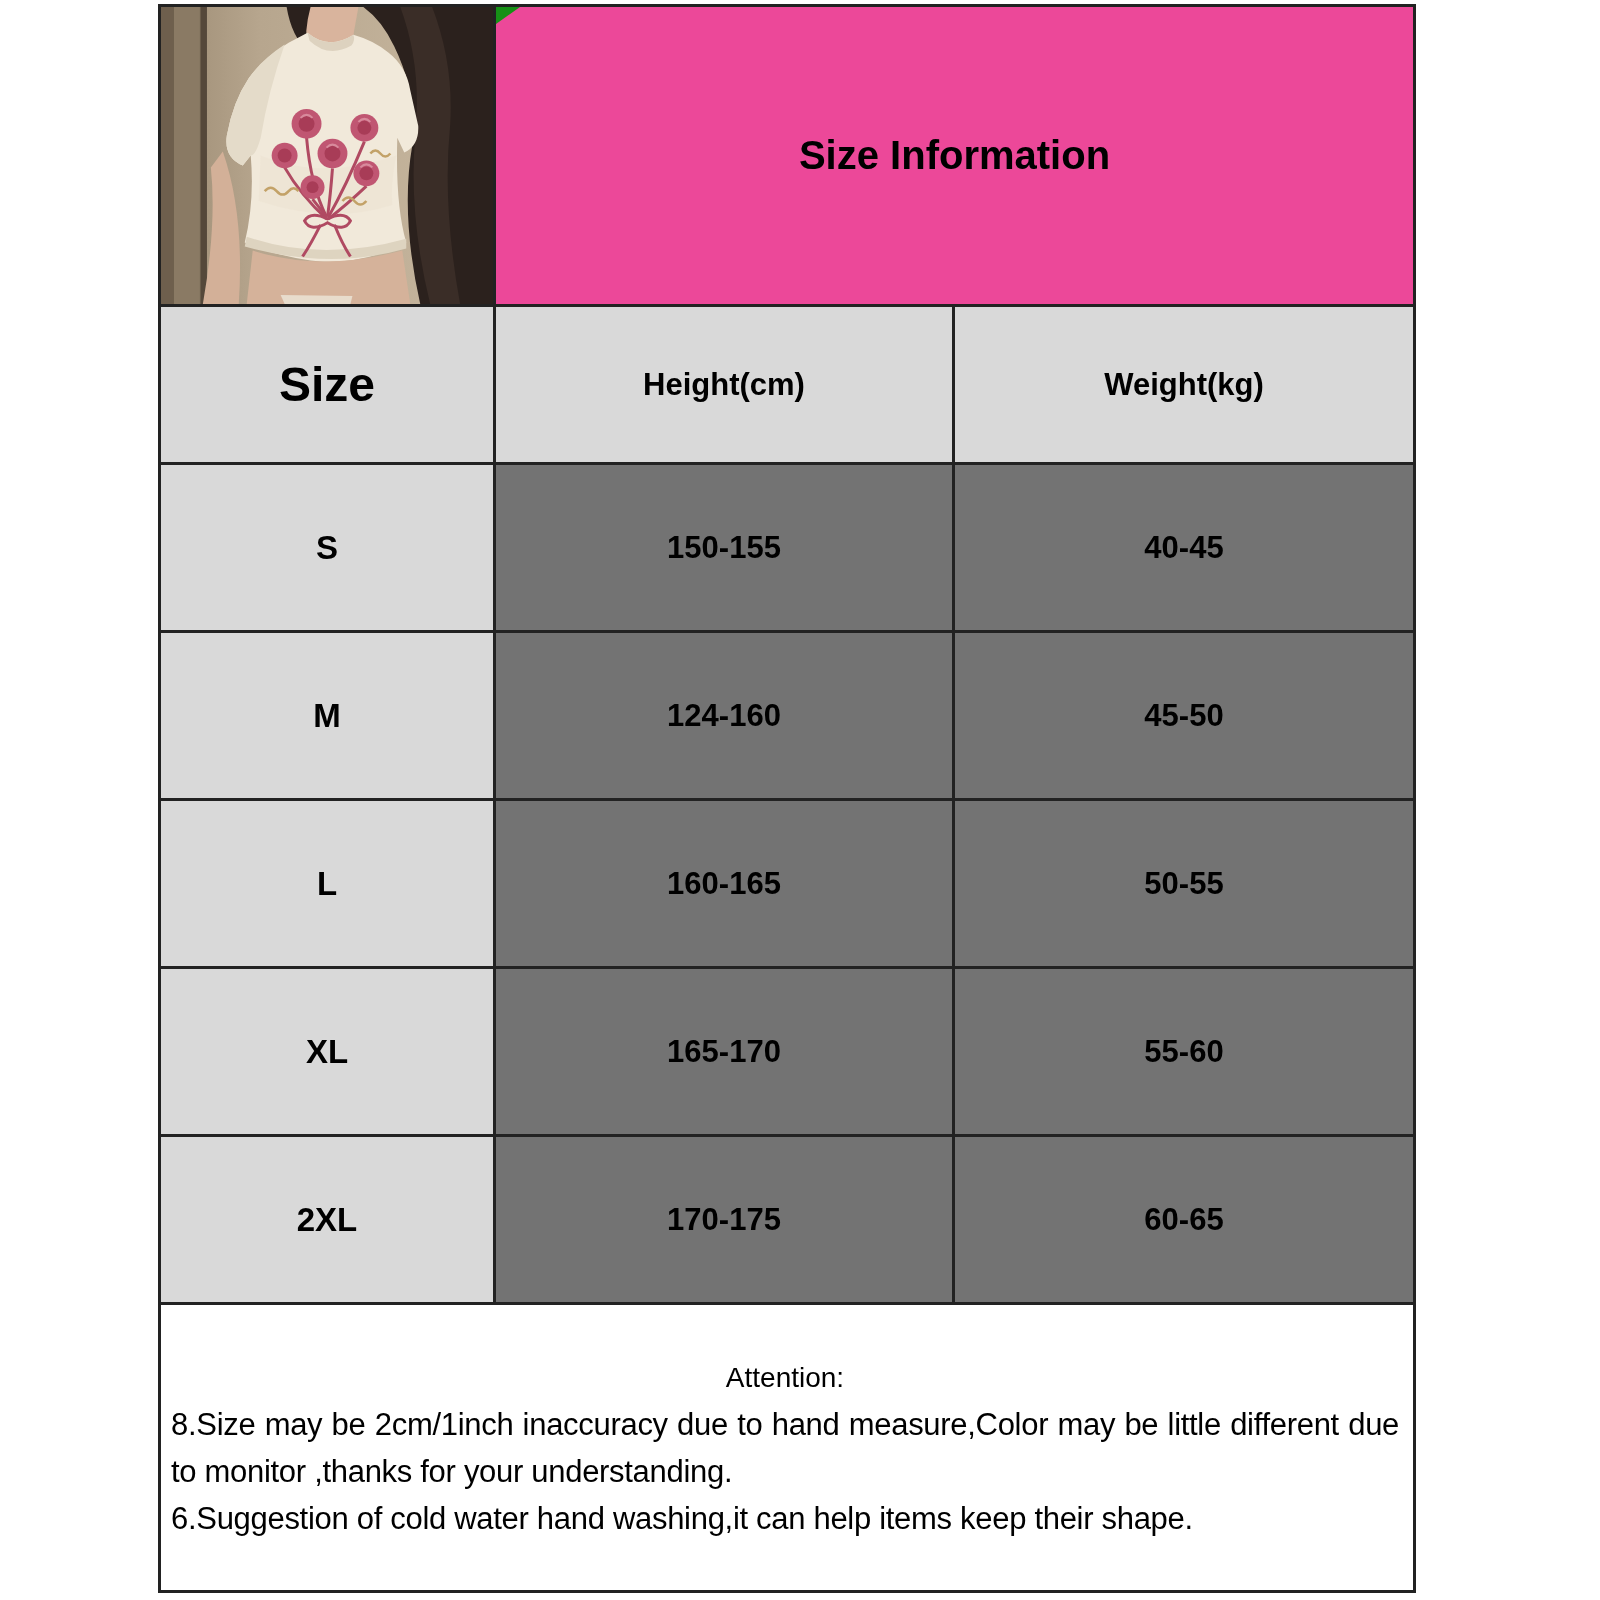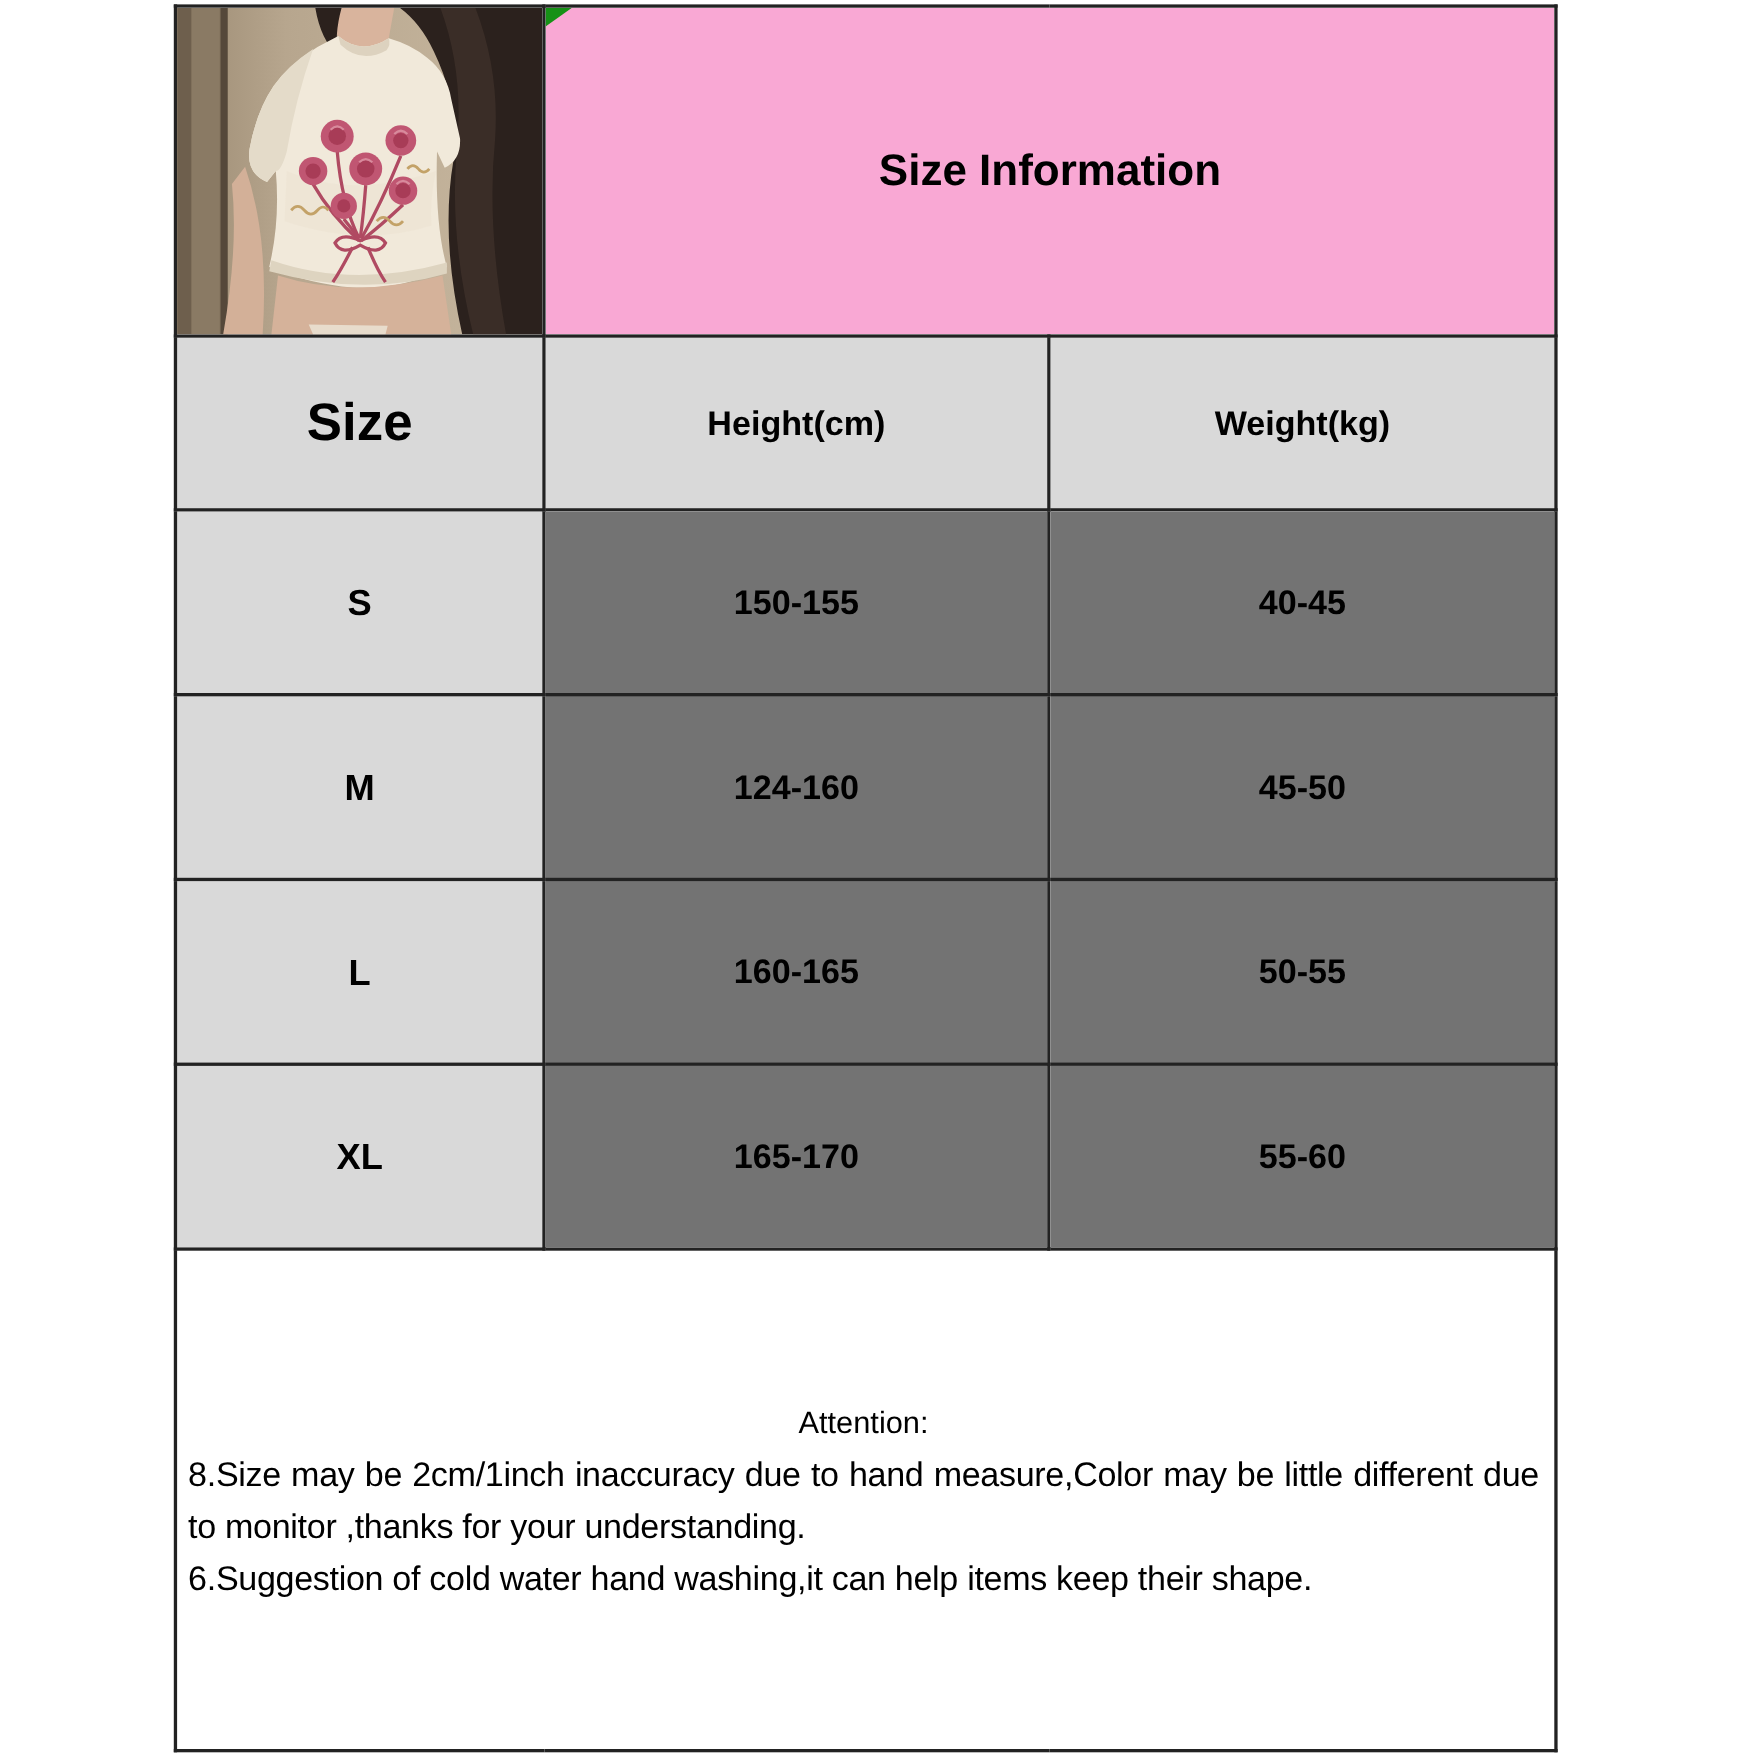--- a/index.html
+++ b/index.html
@@ -22,21 +22,21 @@
   }
   table.size-chart td, table.size-chart th {
     border: 3px solid #222222;
     text-align: center;
     vertical-align: middle;
     overflow: hidden;
   }
   td.photo-cell { padding: 0; background: #b9a890; height: 300px; }
   td.photo-cell svg { display: block; width: 100%; height: 100%; }
   td.title-cell {
-    background: #f9a8d4;
+    background: #ec4899;
     font-size: 40px;
     font-weight: 700;
     position: relative;
   }
   .corner-marker {
     position: absolute;
     left: 0; top: 0;
     width: 0; height: 0;
     border-top: 17px solid #169116;
     border-right: 24px solid transparent;
@@ -169,20 +169,25 @@
     <tr class="data-row">
       <td class="size-col">L</td>
       <td>160-165</td>
       <td>50-55</td>
     </tr>
     <tr class="data-row">
       <td class="size-col">XL</td>
       <td>165-170</td>
       <td>55-60</td>
     </tr>
+    <tr class="data-row">
+      <td class="size-col">2XL</td>
+      <td>170-175</td>
+      <td>60-65</td>
+    </tr>
 
     <tr>
       <td class="attention-cell" colspan="3">
         <div class="attn-heading">Attention:</div>
         <div class="attn-note">8.Size may be 2cm/1inch inaccuracy due to hand measure,Color may be little different due to monitor ,thanks for your understanding.</div>
         <div class="attn-note">6.Suggestion of cold water hand washing,it can help items keep their shape.</div>
       </td>
     </tr>
   </tbody>
     </table>

